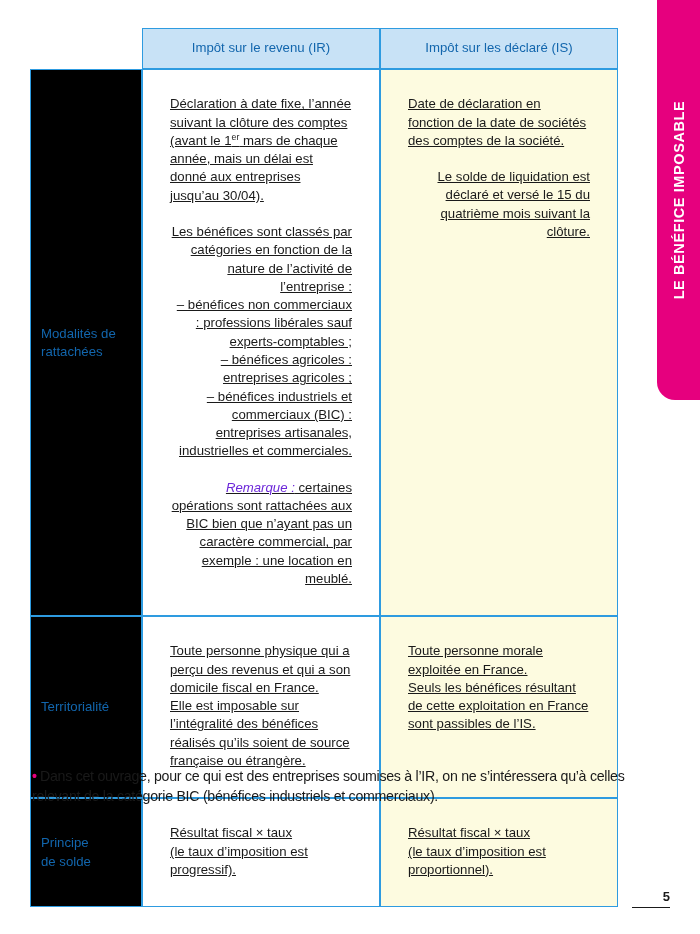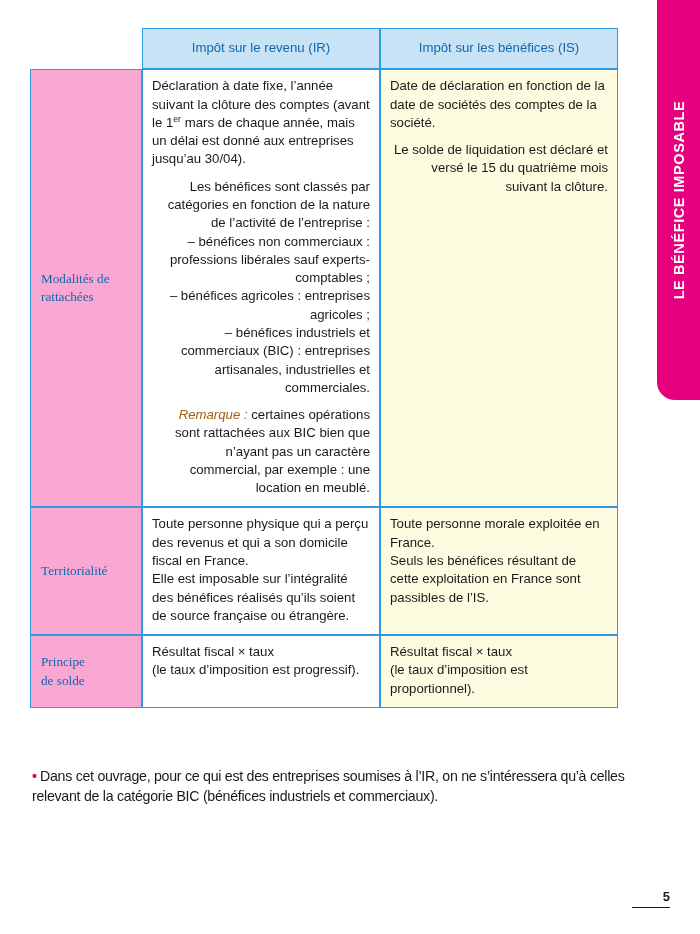--- a/index.html
+++ b/index.html
@@ -86,39 +86,38 @@
     font-weight: bold;
     font-size: 13.6px;
     text-align: center !important;
     vertical-align: middle !important;
     padding: 10px 6px 11px 6px !important;
     height: 18px;
   }
 
   
   .row-label {
-    background: #f9a8d4;
+    background: #000000;
     color: #1266ad;
     font-weight: bold;
     font-size: 13.2px;
     vertical-align: middle !important;
     line-height: 1.35;
     padding: 7px 0 7px 10px !important;
-    font-family: Liberation Serif, serif;
   }
 
   
   .cell-ir { background: #ffffff; }
   .cell-is { background: #fdfbe0; }
 
-  .cell-ir p, .cell-is p { margin: 0; }
+  .cell-ir p, .cell-is p { margin: 18px; text-decoration: underline; }
   .cell-ir p + p, .cell-is p + p { margin-top: 9px; text-align: right; }
 
   .remarque {
-    color: #a16207;
+    color: #6d28d9;
     font-style: italic;
     font-weight: normal;
   }
   sup { font-size: 0.66em; vertical-align: super; line-height: 0; }
 
   
   #note {
     position: absolute;
     left: 32px;
     top: 766px;
@@ -166,21 +165,21 @@
   <table class="tax-table">
     <colgroup>
       <col class="c-label">
         <col class="c-ir">
         <col class="c-is">
     </colgroup>
     <thead>
       <tr>
         <th class="corner-cell"></th>
         <th class="head-cell">Impôt sur le revenu (IR)</th>
-        <th class="head-cell">Impôt sur les bénéfices (IS)</th>
+        <th class="head-cell">Impôt sur les déclaré (IS)</th>
       </tr>
     </thead>
     <tbody>
 
       <tr>
         <td class="row-label">
           <span>Modalités de</span><br>
           <span>rattachées</span>
         </td>
         <td class="cell-ir">

